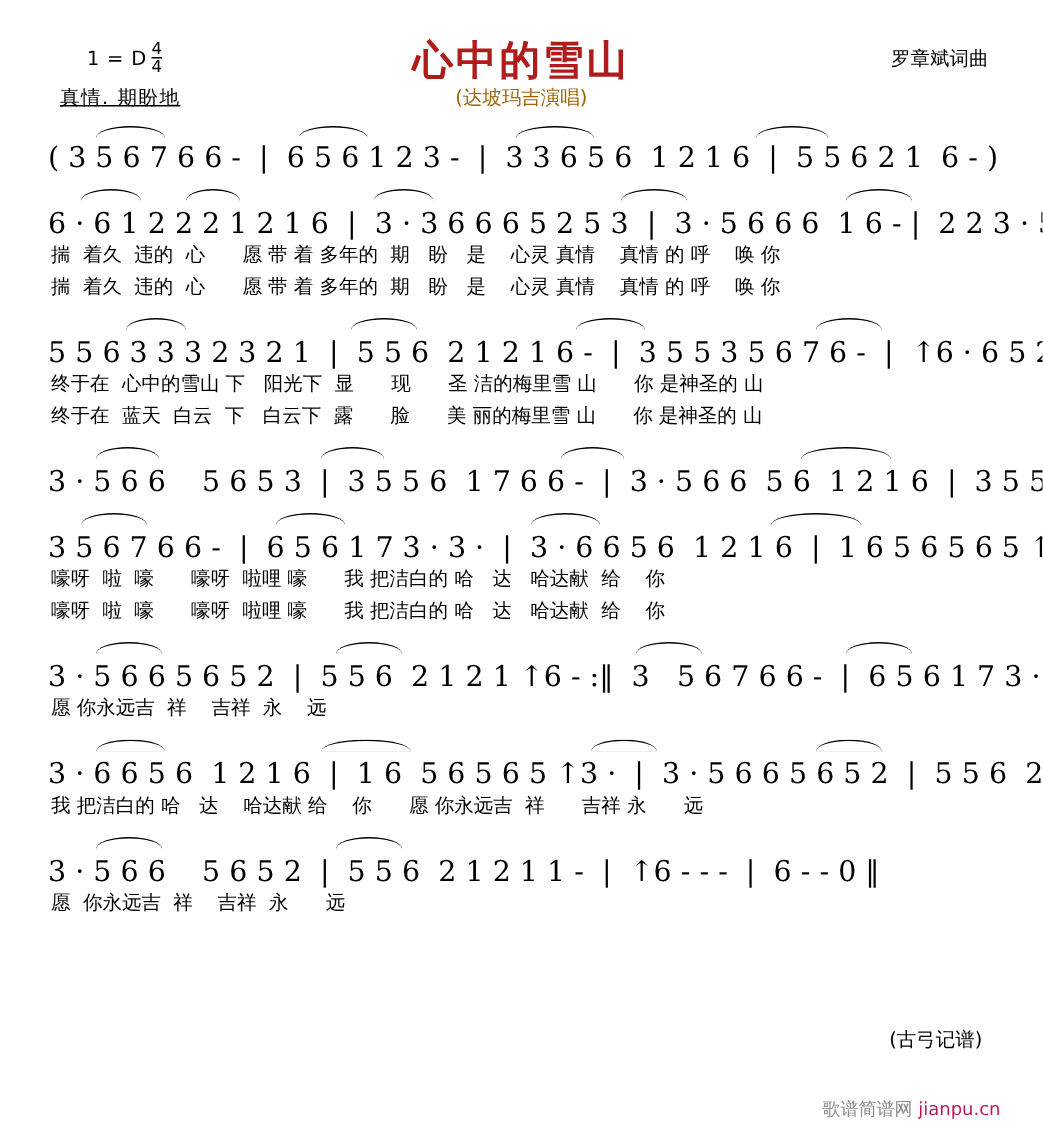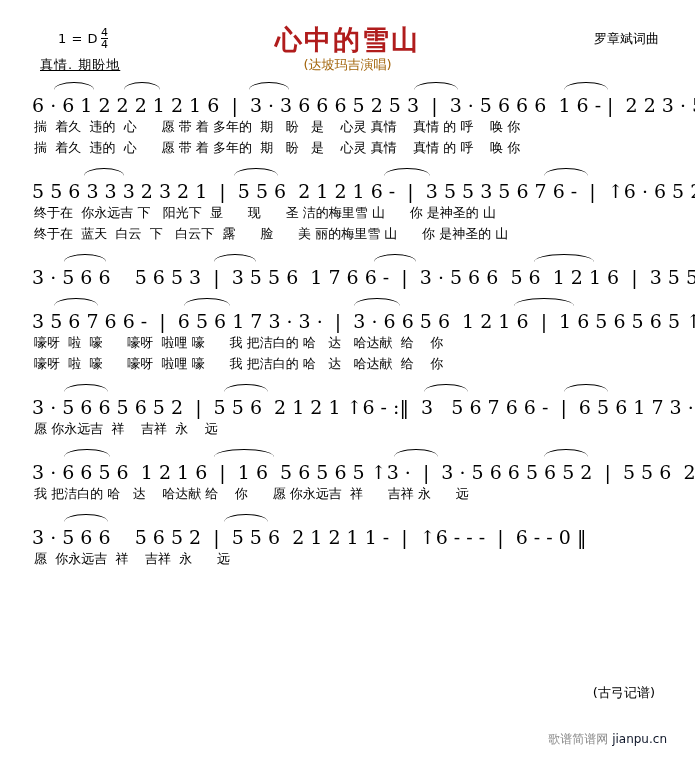--- a/index.html
+++ b/index.html
@@ -136,37 +136,46 @@
     font-size: 13px;
   }
   .watermark {
     position: absolute;
     right: 28px;
     bottom: 12px;
     font-family: "DejaVu Sans", sans-serif;
     font-size: 12px;
     color: #8a8a8a;
   }
-  .watermark .red { color: #0f172a; }
+  .watermark .red { color: #be185d; }
 </style>
 </head>
 <body>
 
 <div class="sheet">
 
   <div class="header">
     <div class="key-sig">
       <span>1 = D</span><span class="frac"><span class="num">4</span><span class="den">4</span></span>
     </div>
     <div class="expression">真情. 期盼地</div>
     <div class="title">心中的雪山</div>
     <div class="subtitle">(达坡玛吉演唱)</div>
     <div class="credits">罗章斌词曲</div>
   </div>
 
+  <div class="system">
+    <div class="notes-row">
+      <span class="seg">( 3 5 6 7 6 6 -  |  6 5 6 1 2 3 -  |  3 3 6 5 6  1 2 1 6  |  5 5 6 2 1  6 - )</span>
+      <span class="slur" style="left:40px; top:2px; width:46px;"></span>
+      <span class="slur" style="left:175px; top:2px; width:46px;"></span>
+      <span class="slur" style="left:320px; top:2px; width:52px;"></span>
+      <span class="slur" style="left:480px; top:2px; width:48px;"></span>
+    </div>
+  </div>
 
   <div class="system">
     <div class="notes-row">
       <span class="seg">6 · 6 1 2 2 2 1 2 1 6  |  3 · 3 6 6 6 5 2 5 3  |  3 · 5 6 6 6  1 6 - |  2 2 3 · 5 · 6 3 · 3</span>
       <span class="slur" style="left:30px; top:0px; width:40px;"></span>
       <span class="slur" style="left:100px; top:0px; width:36px;"></span>
       <span class="slur" style="left:225px; top:0px; width:40px;"></span>
       <span class="slur" style="left:390px; top:0px; width:44px;"></span>
       <span class="slur" style="left:540px; top:0px; width:44px;"></span>
     </div>
@@ -178,21 +187,21 @@
 
   <div class="system">
     <div class="notes-row">
       <span class="seg">5 5 6 3 3 3 2 3 2 1  |  5 5 6  2 1 2 1 6 -  |  3 5 5 3 5 6 7 6 -  |  ↑6 · 6 5 2 5 3 -</span>
       <span class="slur" style="left:60px; top:0px; width:40px;"></span>
       <span class="slur" style="left:210px; top:0px; width:44px;"></span>
       <span class="slur" style="left:360px; top:0px; width:46px;"></span>
       <span class="slur" style="left:520px; top:0px; width:44px;"></span>
     </div>
     <div class="lyrics-block">
-      <div class="lyric-row">终于在  你永远吉 下   阳光下  显      现      圣 洁的梅里雪 山      你 是神圣的 山</div>
+      <div class="lyric-row">终于在  心中的雪山 下   阳光下  显      现      圣 洁的梅里雪 山      你 是神圣的 山</div>
       <div class="lyric-row">终于在  蓝天  白云  下   白云下  露      脸      美 丽的梅里雪 山      你 是神圣的 山</div>
     </div>
   </div>
 
   <div class="system">
     <div class="notes-row">
       <span class="seg">3 · 5 6 6    5 6 5 3  |  3 5 5 6  1 7 6 6 -  |  3 · 5 6 6  5 6  1 2 1 6  |  3 5 5 6  2 1 2 1 6 -</span>
       <span class="slur" style="left:40px; top:0px; width:42px;"></span>
       <span class="slur" style="left:190px; top:0px; width:42px;"></span>
       <span class="slur" style="left:350px; top:0px; width:42px;"></span>

